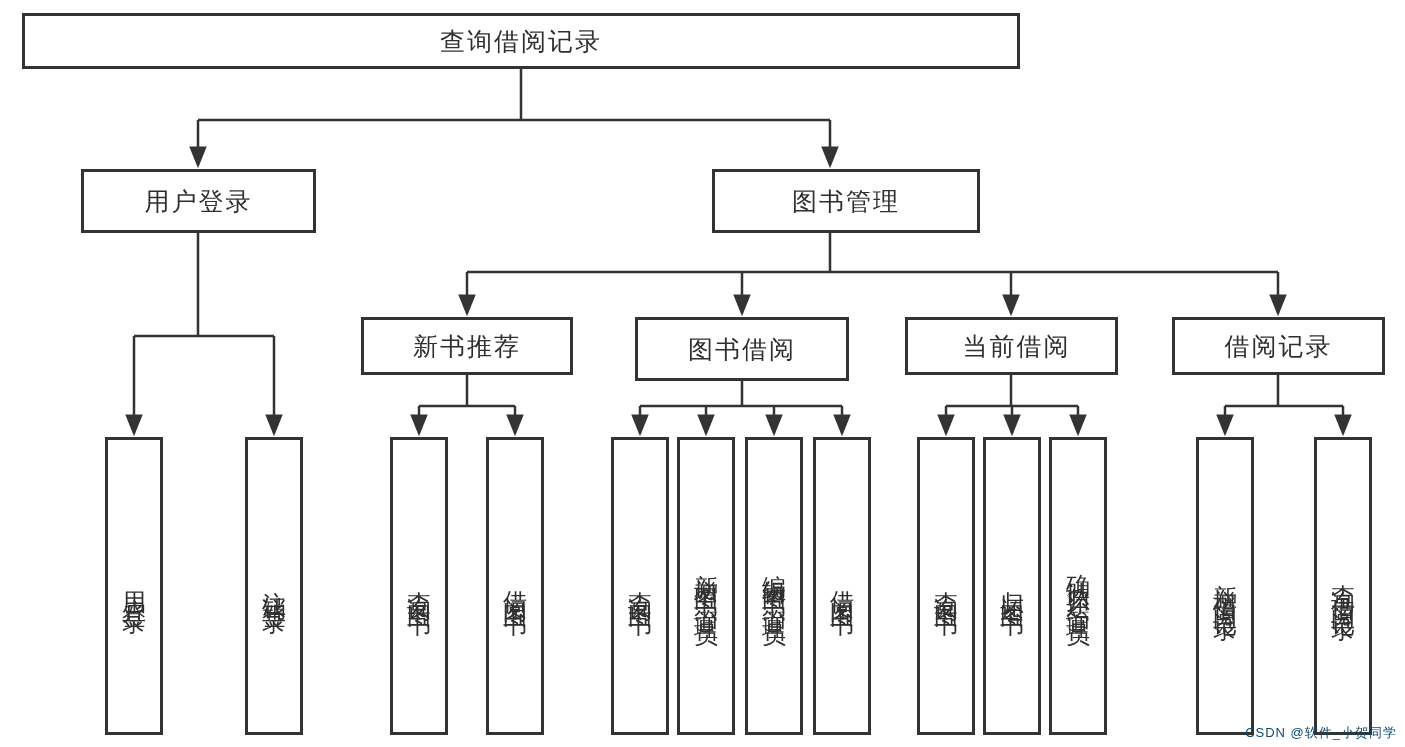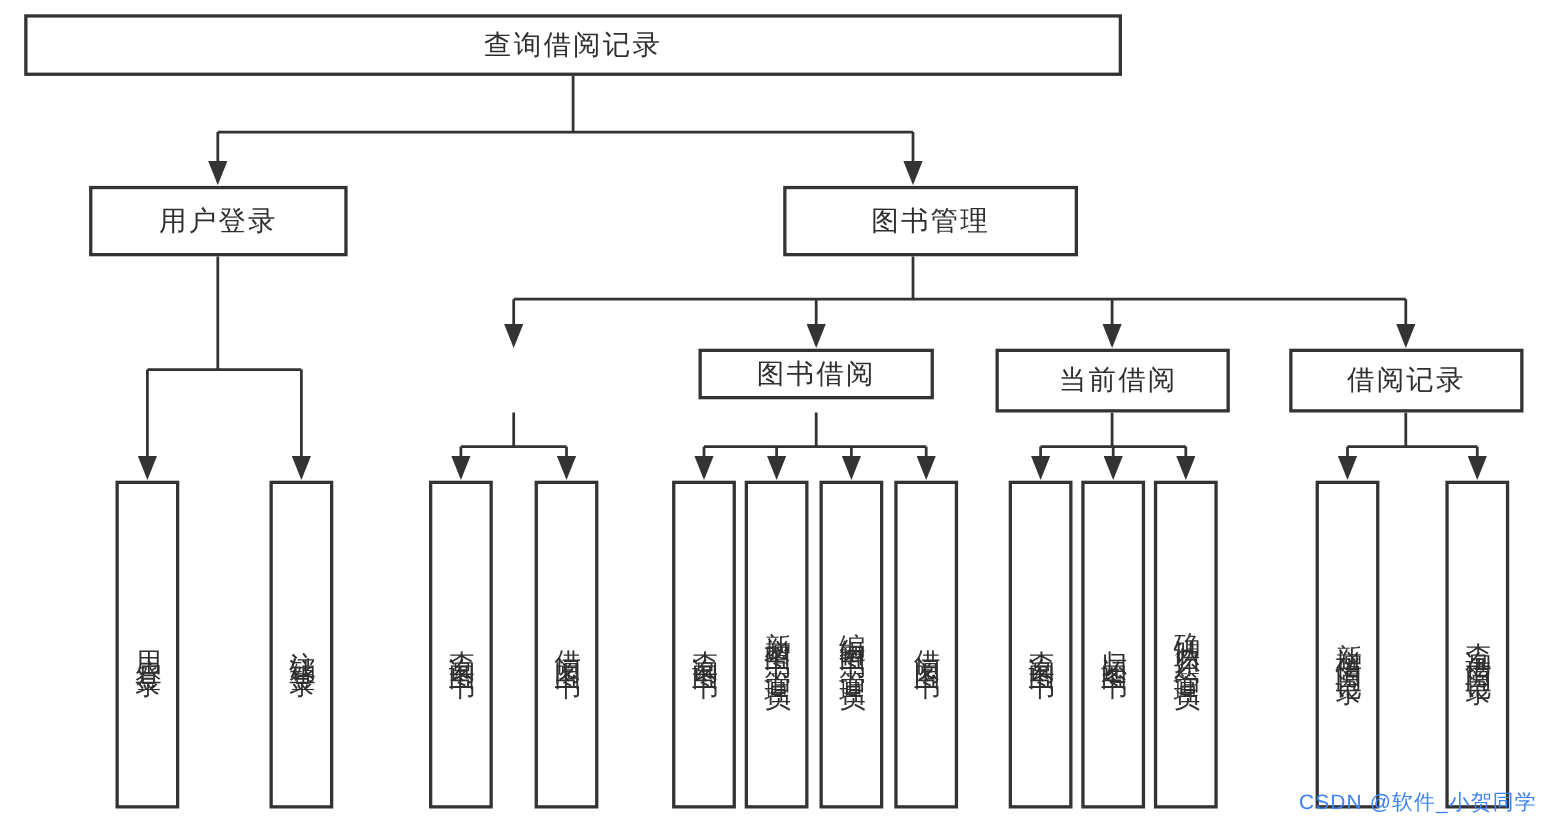--- a/index.html
+++ b/index.html
@@ -53,23 +53,23 @@
     font-size: 24px;
     letter-spacing: 7px;
     color: #2f2f2f;
     line-height: 1;
     white-space: nowrap;
   }
   .watermark {
     position: absolute;
     right: 8px;
     bottom: 5px;
-    font-size: 19px;
+    font-size: 13px;
     letter-spacing: 1px;
-    color: #3b82f6;
+    color: #0c4a6e;
     z-index: 3;
     white-space: nowrap;
   }
 </style>
 </head>
 <body>
 
 <div id="canvas">
 
   <svg id="connectors" viewBox="0 0 1405 747" xmlns="http://www.w3.org/2000/svg">
@@ -119,21 +119,24 @@
     <span class="lbl">查询借阅记录</span>
   </div>
 
   <div class="box" style="left:81px; top:169px; width:235px; height:64px;">
     <span class="lbl">用户登录</span>
   </div>
   <div class="box" style="left:712px; top:169px; width:268px; height:64px;">
     <span class="lbl">图书管理</span>
   </div>
 
-  <div class="box" style="left:635px; top:317px; width:214px; height:46px;">
+  <div class="box" style="left:361px; top:317px; width:212px; height:58px;">
+    <span class="lbl">新书推荐</span>
+  </div>
+  <div class="box" style="left:635px; top:317px; width:214px; height:64px;">
     <span class="lbl">图书借阅</span>
   </div>
   <div class="box" style="left:905px; top:317px; width:213px; height:58px;padding-left:10px;">
     <span class="lbl">当前借阅</span>
   </div>
   <div class="box" style="left:1172px; top:317px; width:213px; height:58px;font-family:Liberation Serif, serif;">
     <span class="lbl">借阅记录</span>
   </div>
 
   <div class="vbox" style="left:105px;">

